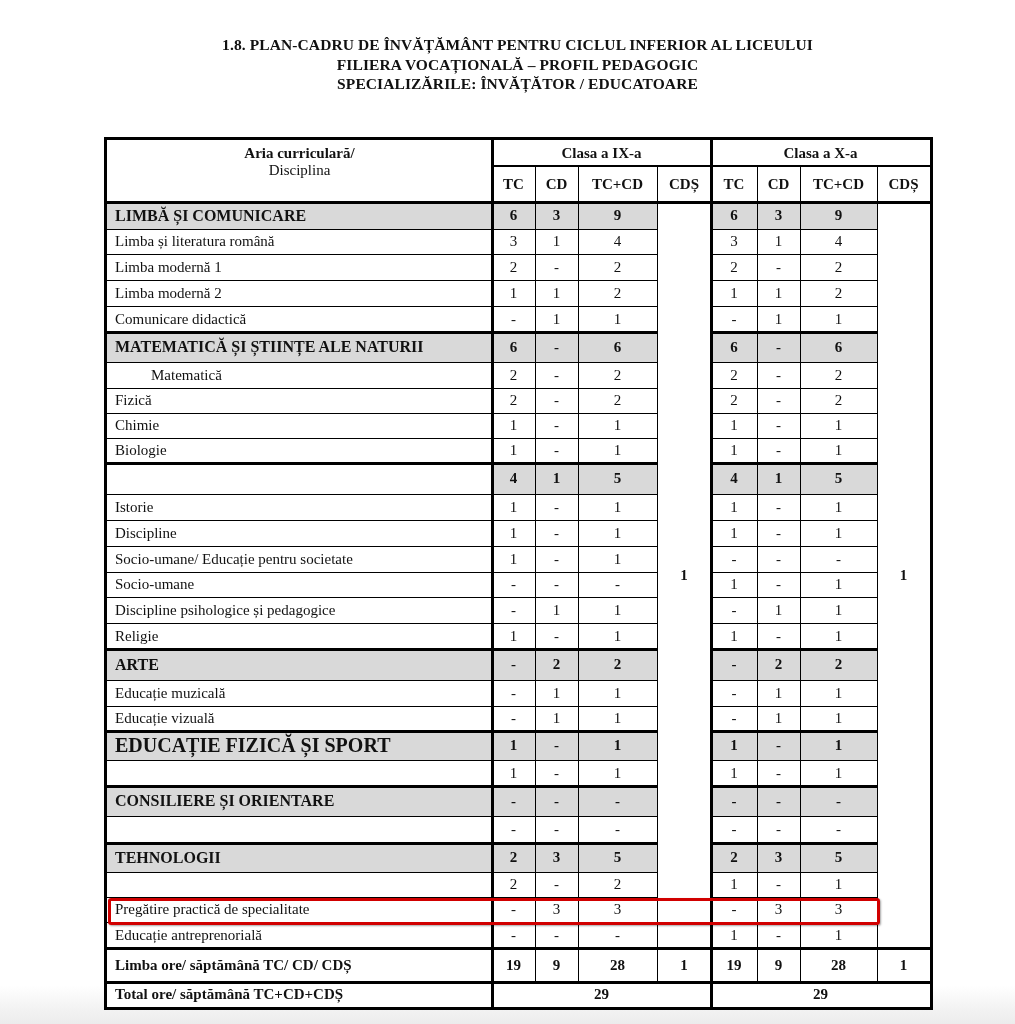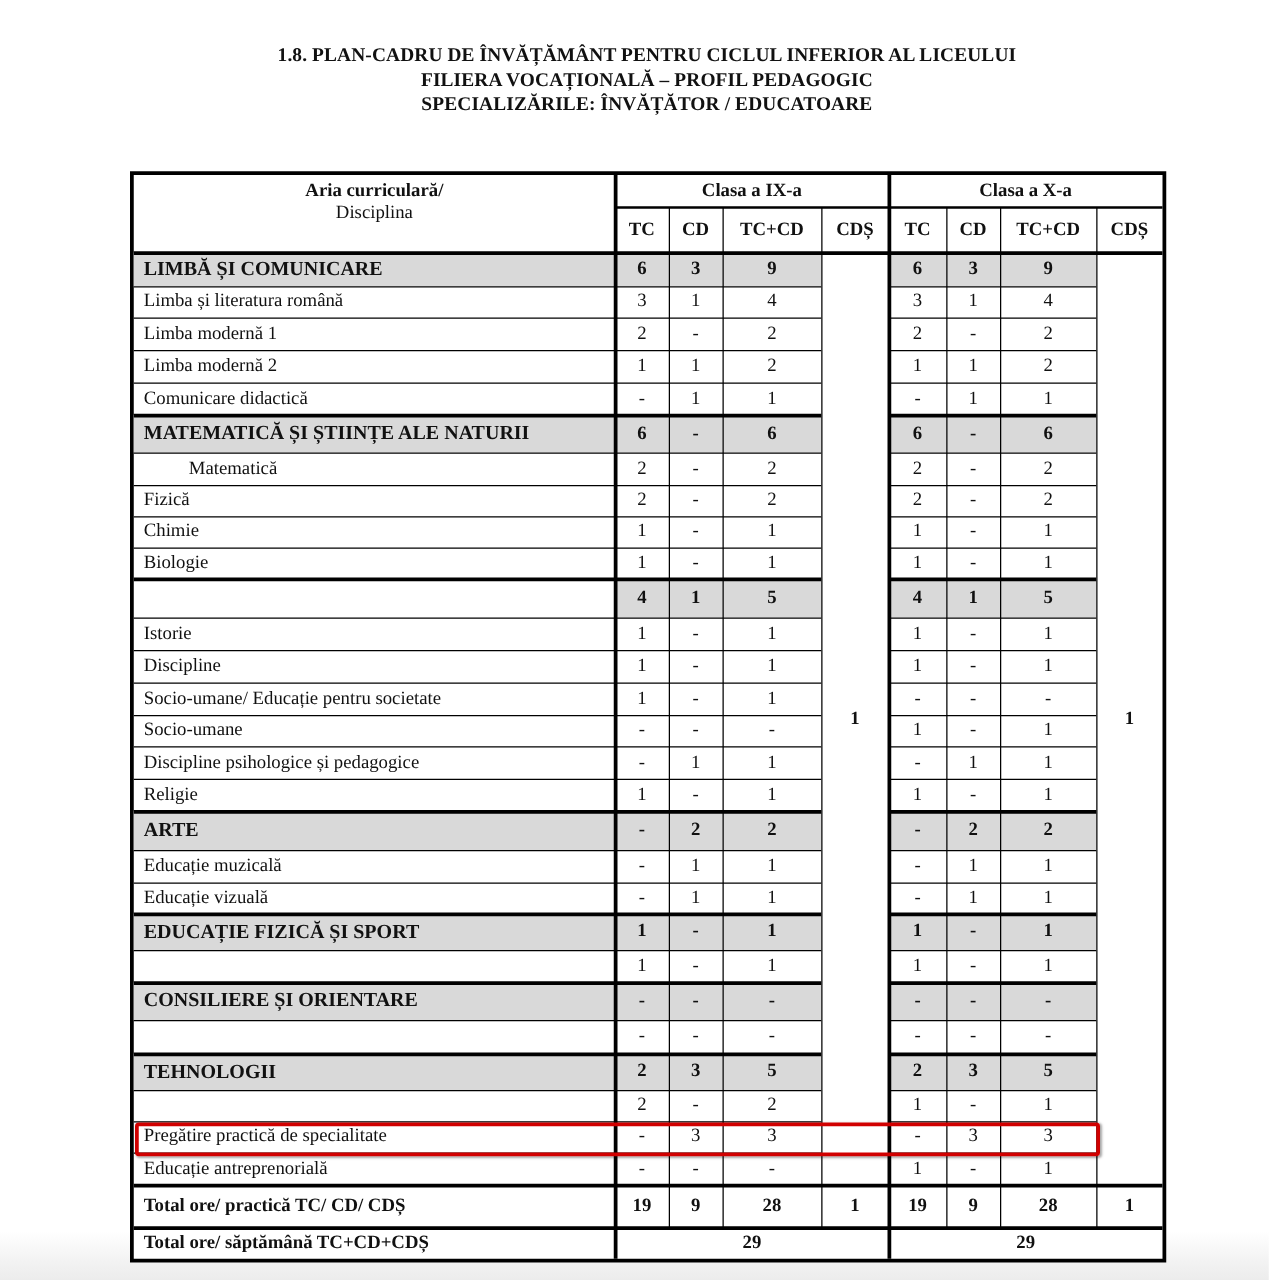--- a/index.html
+++ b/index.html
@@ -189,21 +189,21 @@
     <div class="cell " style="left: 604px; top: 540px; width: 46px; height: 26px;">-</div>
     <div class="cell " style="left: 650px; top: 540px; width: 43px; height: 26px;">1</div>
     <div class="cell " style="left: 693px; top: 540px; width: 77px; height: 26px;">1</div>
     <div class="cell lbl" style="left: 0px; top: 566px; width: 385px; height: 25px;">Educație vizuală</div>
     <div class="cell " style="left: 385px; top: 566px; width: 43px; height: 25px;">-</div>
     <div class="cell " style="left: 428px; top: 566px; width: 43px; height: 25px;">1</div>
     <div class="cell " style="left: 471px; top: 566px; width: 79px; height: 25px;">1</div>
     <div class="cell " style="left: 604px; top: 566px; width: 46px; height: 25px;">-</div>
     <div class="cell " style="left: 650px; top: 566px; width: 43px; height: 25px;">1</div>
     <div class="cell " style="left: 693px; top: 566px; width: 77px; height: 25px;">1</div>
-    <div class="cell lbl grey bold" style="left: 0px; top: 591px; width: 385px; height: 29px; font-size: 16px;">EDUCAȚIE FIZICĂ ȘI SPORT</div>
+    <div class="cell lbl grey bold" style="left: 0px; top: 591px; width: 385px; height: 29px; font-size: 20px;">EDUCAȚIE FIZICĂ ȘI SPORT</div>
     <div class="cell grey bold" style="left: 385px; top: 591px; width: 43px; height: 29px;">1</div>
     <div class="cell grey bold" style="left: 428px; top: 591px; width: 43px; height: 29px;">-</div>
     <div class="cell grey bold" style="left: 471px; top: 591px; width: 79px; height: 29px;">1</div>
     <div class="cell grey bold" style="left: 604px; top: 591px; width: 46px; height: 29px;">1</div>
     <div class="cell grey bold" style="left: 650px; top: 591px; width: 43px; height: 29px;">-</div>
     <div class="cell grey bold" style="left: 693px; top: 591px; width: 77px; height: 29px;">1</div>
     <div class="cell lbl" style="left: 0px; top: 652px; width: 385px; height: 26px;">Educație fizică</div>
     <div class="cell " style="left: 385px; top: 620px; width: 43px; height: 26px;">1</div>
     <div class="cell " style="left: 428px; top: 620px; width: 43px; height: 26px;">-</div>
     <div class="cell " style="left: 471px; top: 620px; width: 79px; height: 26px;">1</div>
@@ -246,21 +246,21 @@
     <div class="cell " style="left: 693px; top: 757px; width: 77px; height: 25px;">3</div>
     <div class="cell lbl" style="left: 0px; top: 782px; width: 385px; height: 26px;">Educație antreprenorială</div>
     <div class="cell " style="left: 385px; top: 782px; width: 43px; height: 26px;">-</div>
     <div class="cell " style="left: 428px; top: 782px; width: 43px; height: 26px;">-</div>
     <div class="cell " style="left: 471px; top: 782px; width: 79px; height: 26px;">-</div>
     <div class="cell " style="left: 604px; top: 782px; width: 46px; height: 26px;">1</div>
     <div class="cell " style="left: 650px; top: 782px; width: 43px; height: 26px;">-</div>
     <div class="cell " style="left: 693px; top: 782px; width: 77px; height: 26px;">1</div>
     <div class="cell bold" style="left: 550px; top: 62px; width: 54px; height: 746px;">1</div>
     <div class="cell bold" style="left: 770px; top: 62px; width: 53px; height: 746px;">1</div>
-    <div class="cell lbl bold" style="left: 0px; top: 808px; width: 385px; height: 34px;">Total ore/ practică TC/ CD/ CDȘ</div>
+    <div class="cell lbl bold" style="left: 0px; top: 808px; width: 385px; height: 34px;">Limba ore/ săptămână TC/ CD/ CDȘ</div>
     <div class="cell bold" style="left: 385px; top: 808px; width: 43px; height: 34px;">19</div>
     <div class="cell bold" style="left: 428px; top: 808px; width: 43px; height: 34px;">9</div>
     <div class="cell bold" style="left: 471px; top: 808px; width: 79px; height: 34px;">28</div>
     <div class="cell bold" style="left: 550px; top: 808px; width: 54px; height: 34px;">1</div>
     <div class="cell bold" style="left: 604px; top: 808px; width: 46px; height: 34px;">19</div>
     <div class="cell bold" style="left: 650px; top: 808px; width: 43px; height: 34px;">9</div>
     <div class="cell bold" style="left: 693px; top: 808px; width: 77px; height: 34px;">28</div>
     <div class="cell bold" style="left: 770px; top: 808px; width: 53px; height: 34px;">1</div>
     <div class="cell lbl bold" style="left: 0px; top: 842px; width: 385px; height: 25px;">Total ore/ săptămână TC+CD+CDȘ</div>
     <div class="cell bold" style="left: 385px; top: 842px; width: 219px; height: 25px;">29</div>

